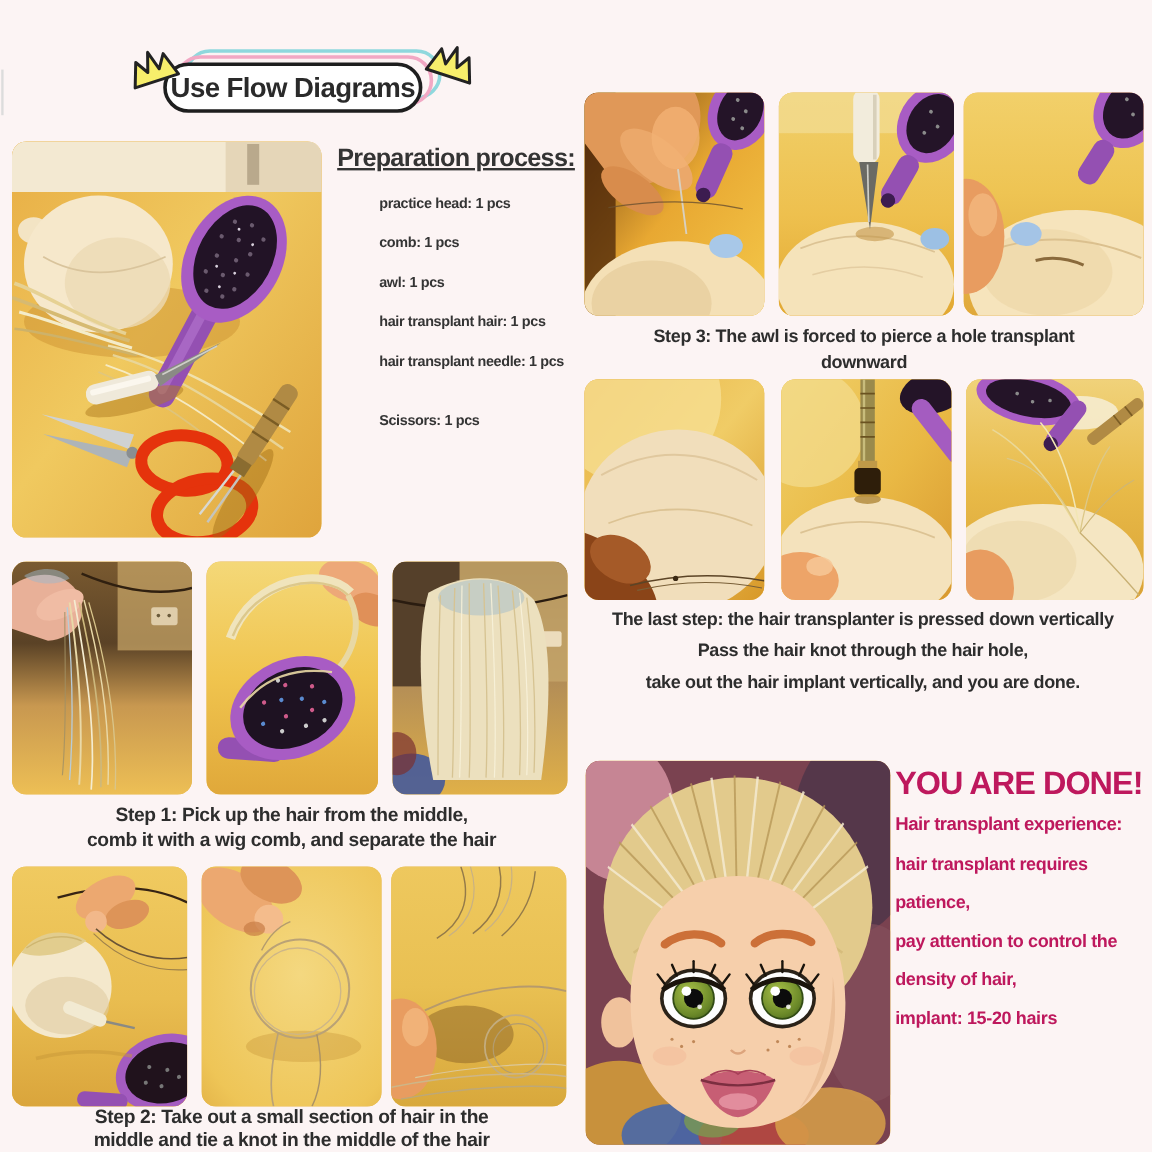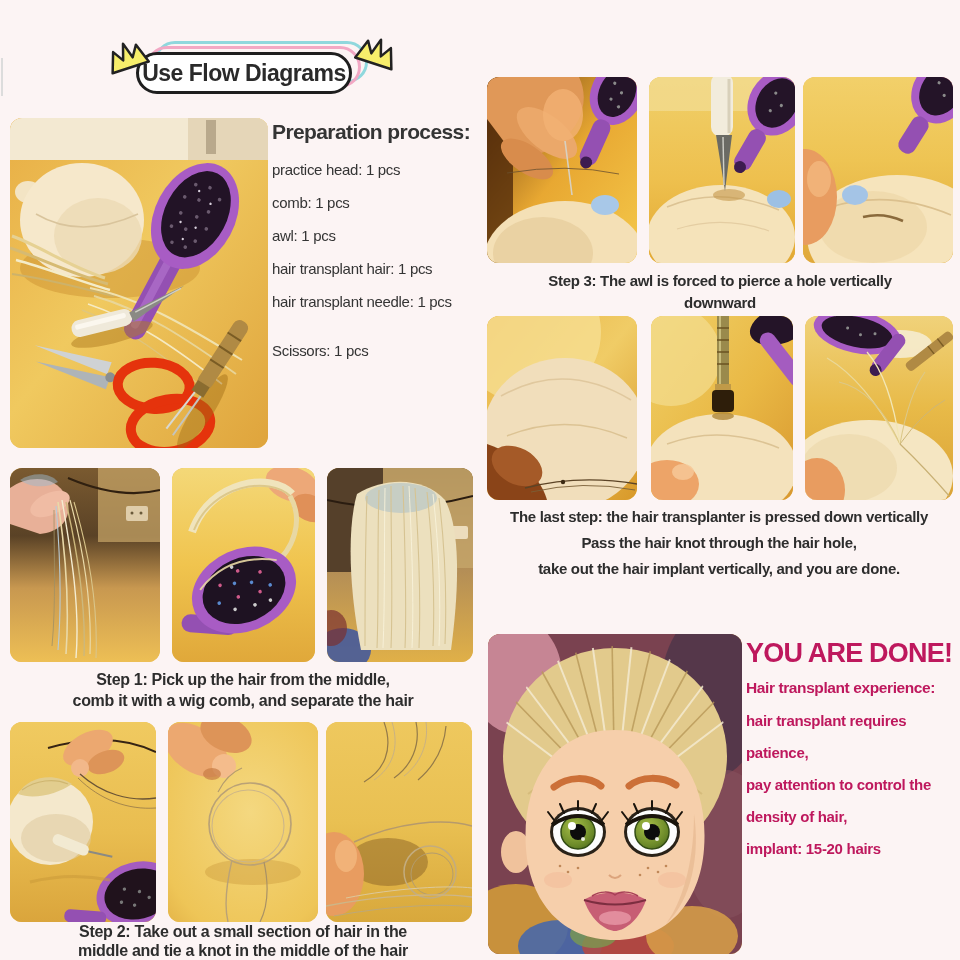--- a/index.html
+++ b/index.html
@@ -12,22 +12,22 @@
   .pill-cyan{left:18px;top:-11px;right:-16px;bottom:11px;border:3px solid #8fd8dd;z-index:1;}
   .pill-pink{left:10px;top:-6px;right:-9px;bottom:6px;border:3px solid #f2a8c4;z-index:2;}
   .pill-main{left:0;top:0;right:0;bottom:0;background:#ffffff;border:3px solid #1e1e1e;z-index:3;
     display:flex;align-items:center;justify-content:center;font-size:23px;font-weight:700;
     letter-spacing:-0.5px;color:#2a2a2a;white-space:nowrap;}
   .crown{position:absolute;z-index:4;}
   .crown-l{left:104px;top:40px;transform:rotate(-18deg);}
   .crown-r{left:354px;top:36px;transform:scaleX(-1) rotate(-18deg);}
   
   .prep{position:absolute;left:272px;top:120px;width:214px;color:#343434;}
-  .prep h2{margin:0 0 16px 0;font-size:21px;letter-spacing:-0.6px;font-weight:700;white-space:nowrap;}
-  .prep .item{font-size:15px;font-weight:400;letter-spacing:-0.3px;line-height:19px;margin-bottom:14px;white-space:nowrap;}
+  .prep h2{margin:0 0 16px 9px;font-size:21px;letter-spacing:-0.6px;font-weight:700;white-space:nowrap;text-decoration:underline;}
+  .prep .item{font-size:12px;font-weight:700;letter-spacing:-0.3px;line-height:19px;margin-bottom:14px;white-space:nowrap;margin-left:44px;}
   .prep .item-last{margin-top:30px;}
   
   .cap{position:absolute;text-align:center;font-weight:700;color:#2d2d2d;}
   .cap div{white-space:nowrap;}
   .cap-step3{left:485px;top:270px;width:470px;font-size:15px;line-height:22px;letter-spacing:-0.3px;}
   .cap-last{left:478px;top:504px;width:482px;font-size:15px;line-height:26px;letter-spacing:-0.3px;}
   .cap-step1{left:8px;top:669px;width:470px;font-size:16px;line-height:21px;letter-spacing:-0.3px;}
   .cap-step2{left:8px;top:922px;width:470px;font-size:16px;line-height:19px;letter-spacing:-0.3px;}
   
   .done{position:absolute;left:746px;top:638px;width:214px;color:#be185d;}
@@ -235,21 +235,21 @@
     <ellipse cx="70" cy="150" rx="54" ry="36" fill="#eed7a8" opacity="0.7"></ellipse>
     <path d="M28,130 Q86,112 148,138" stroke="#dbc08e" stroke-width="1.6" fill="none"></path>
     <path d="M60,140 Q80,135 100,144" stroke="#8a6a3c" stroke-width="2.6" fill="none"></path>
     <ellipse cx="52" cy="118" rx="13" ry="10" fill="#a4c4e6"></ellipse>
     <ellipse cx="2" cy="120" rx="32" ry="48" fill="#e89c60"></ellipse>
     <ellipse cx="16" cy="102" rx="12" ry="18" fill="#f2b87e" opacity="0.8"></ellipse>
   </svg>
 </figure>
 
 <div class="cap cap-step3">
-  <div>Step 3: The awl is forced to pierce a hole vertically</div>
+  <div>Step 3: The awl is forced to pierce a hole transplant</div>
   <div>downward</div>
 </div>
 
 <figure class="photo" style="left:487px;top:316px;width:150px;height:184px;margin:0">
   <svg viewBox="0 0 150 184" preserveAspectRatio="none">
     <defs>
         <linearGradient id="gla" x1="0" y1="0" x2="1" y2="1">
       <stop offset="0" stop-color="#e8b244"></stop>
           <stop offset="0.5" stop-color="#f0cc66"></stop>
           <stop offset="1" stop-color="#d89828"></stop>

